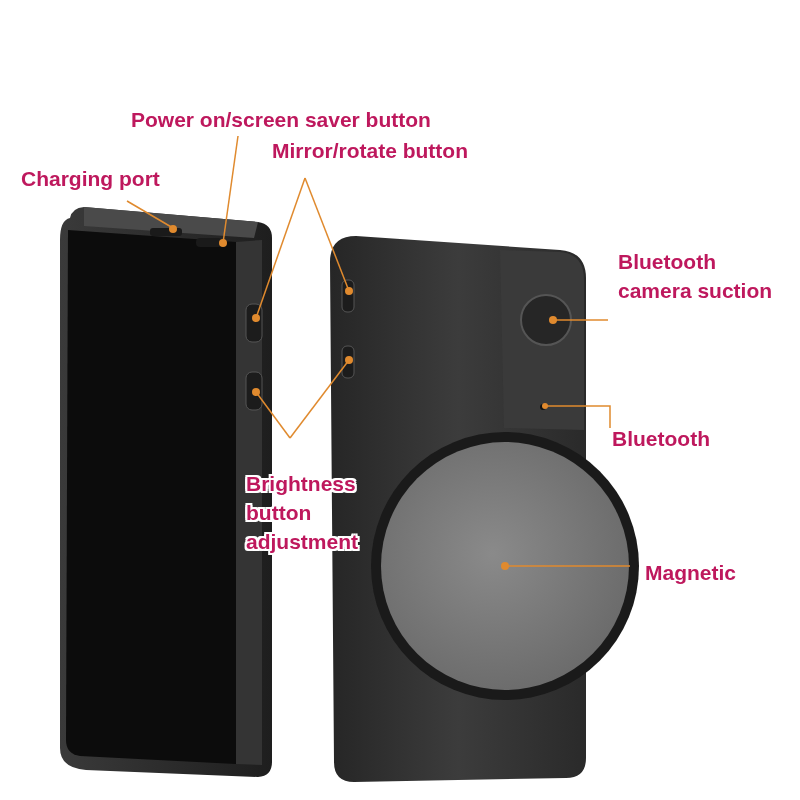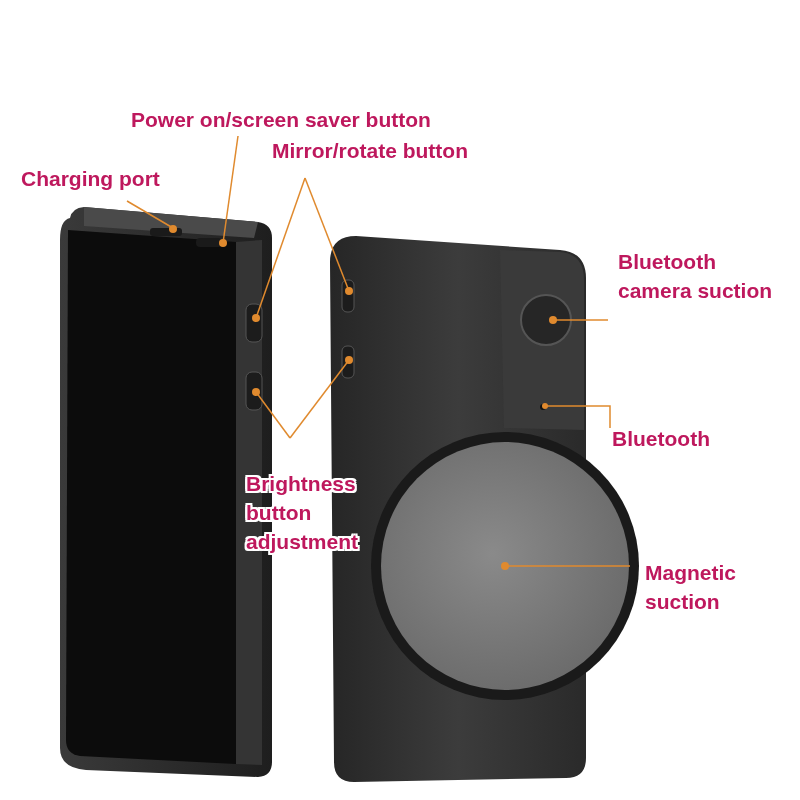--- a/index.html
+++ b/index.html
@@ -88,14 +88,13 @@
 </div>
 
 <div class="label outlined" style="left:246px;top:449px;">
   <div>Brightness</div>
   <div>button</div>
   <div>adjustment</div>
 </div>
 
 <div class="label" style="left:645px;top:550px;margin-top:8px;">
   <div>Magnetic</div>
-  <div>suction</div>
 </div>
 
 </body></html>

